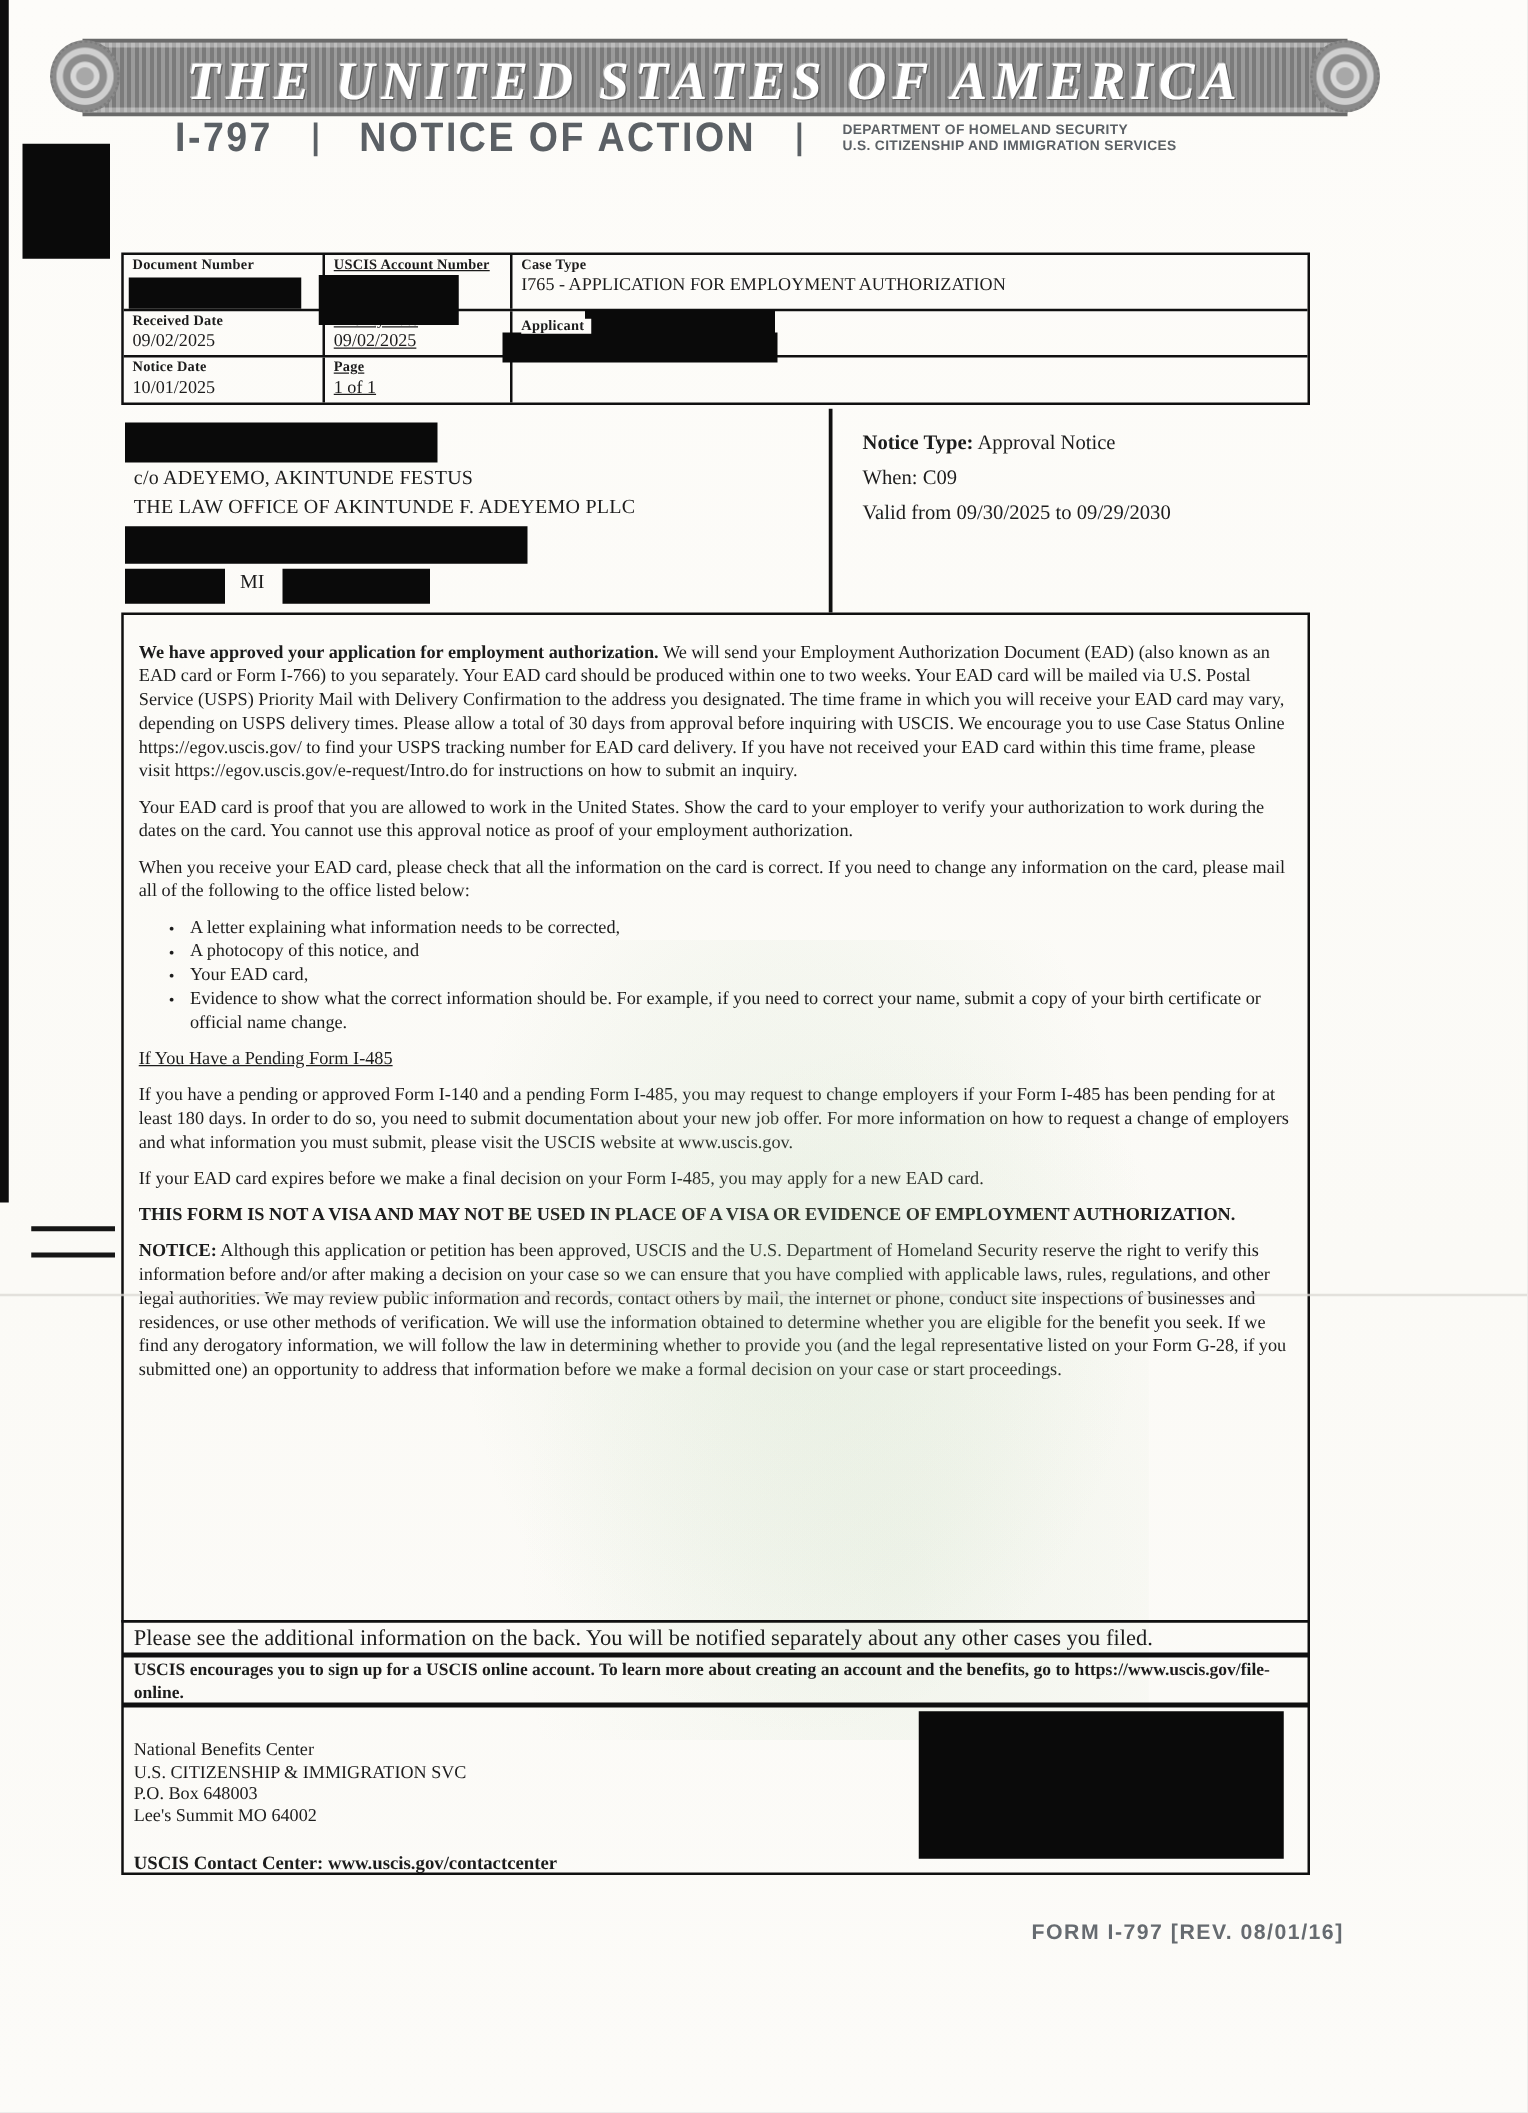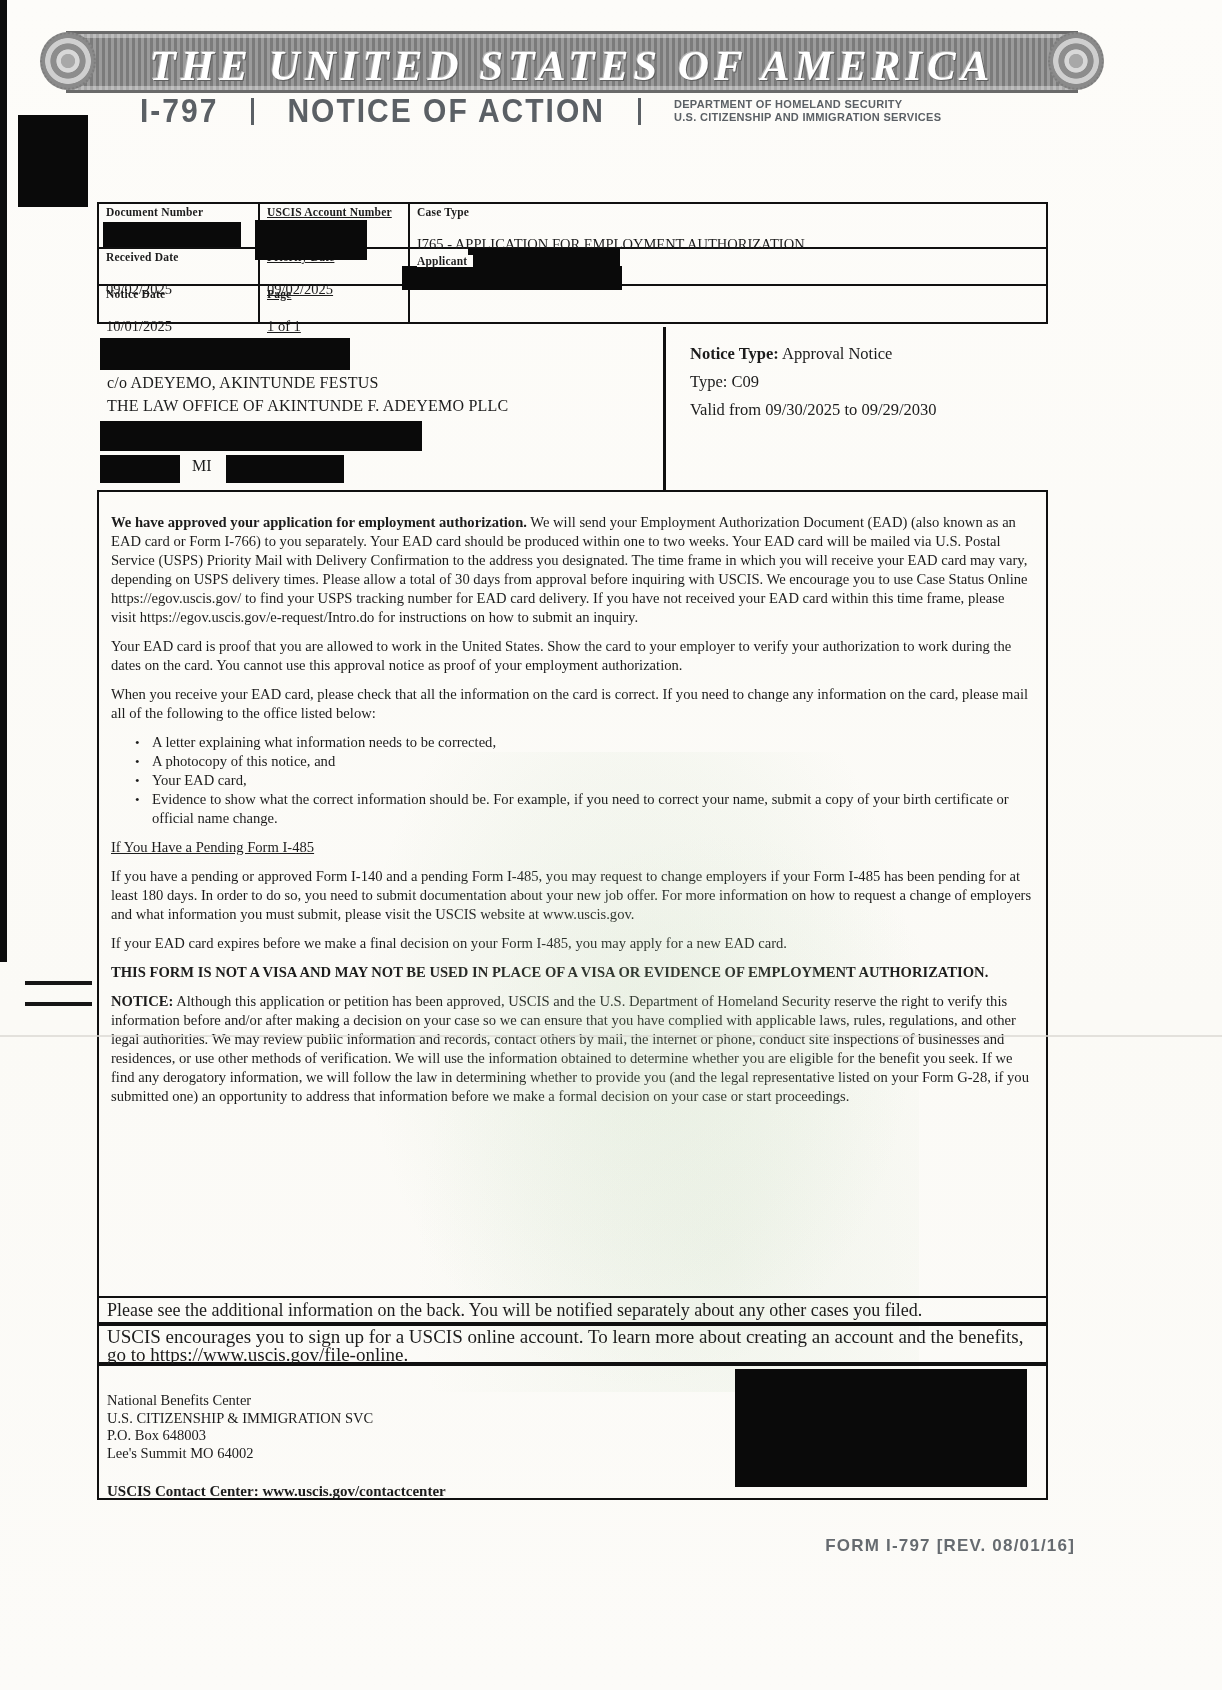--- a/index.html
+++ b/index.html
@@ -44,21 +44,21 @@
 
   
   .ctable { position:absolute; left:97px; top:202px; width:951px; border:2.5px solid #101010; box-sizing:border-box; }
   .crow { display:flex; box-sizing:border-box; }
   .crow + .crow { border-top:2.5px solid #101010; }
   .r1 { height:43px; } .r2 { height:37px; } .r3 { height:38px; }
   .ccell { position:relative; padding:2px 7px; box-sizing:border-box; }
   .ccell + .ccell { border-left:2.5px solid #101010; }
   .cc1 { width:159px; } .cc2 { width:150px;text-decoration:underline; } .cc3 { flex:1; }
   .clabel { font-size:11.5px; font-weight:bold; letter-spacing:.2px; }
-  .cvalue { font-size:14.5px; margin-top:18px; }
+  .cvalue { font-size:14.5px; margin-top:2px; }
   .applicant-label { display:inline-block; background:#fdfcf9; position:relative; z-index:3; padding-right:6px; }
 
   
   .addr-divider { position:absolute; left:663px; top:327px; width:2.5px; height:163px; background:#101010; }
   .addr-line { position:absolute; left:107px; font-size:16px; letter-spacing:.2px; white-space:nowrap; }
   .state-abbr { position:absolute; left:192px; top:457px; font-size:16px; }
   .notice-panel { position:absolute; left:690px; top:340px; font-size:16.5px; line-height:28px; }
   .np-bold { font-weight:bold; }
 
   
@@ -78,21 +78,21 @@
     background:radial-gradient(ellipse at 50% 40%, rgba(165,200,155,.16) 0%, rgba(165,200,155,.07) 45%, rgba(165,200,155,0) 70%),
                radial-gradient(ellipse at 65% 80%, rgba(165,200,155,.12) 0%, rgba(165,200,155,0) 60%);
   }
 
   
   .info-box {
     position:absolute; left:97px; width:951px; border:2.5px solid #101010; box-sizing:border-box;
     padding:2px 8px;
   }
   .box-additional { top:1296px; height:28px; font-size:18px; }
-  .box-account { top:1324px; height:40px; font-size:19px; font-weight:normal; line-height:18px; }
+  .box-account { top:1324px; height:40px; font-size:14px; font-weight:bold; line-height:18px; }
   .box-office { top:1364px; height:136px; padding:26px 8px 0 8px; }
   .office-line { font-size:14.5px; line-height:17.5px; }
   .contact-line { font-size:15px; font-weight:bold; margin-top:21px; }
 
   .margin-tick { position:absolute; left:25px; width:67px; height:4px; background:#161616; }
   .tick1 { top:981px; } .tick2 { top:1002px; }
   .scan-line { position:absolute; left:0; top:1035px; width:1222px; height:2px; background:#dbd8d3; opacity:.75; }
 
   .form-rev {
     position:absolute; right:147px; top:1536px;
@@ -175,21 +175,21 @@
   <div class="addr-line" style="top:374px;">c/o ADEYEMO, AKINTUNDE FESTUS</div>
   <div class="addr-line" style="top:397px;">THE LAW OFFICE OF AKINTUNDE F. ADEYEMO PLLC</div>
   <div class="redaction" style="left:100px; top:421px; width:322px; height:30px;"></div>
   <div class="redaction" style="left:100px; top:455px; width:80px; height:28px;"></div>
   <div class="state-abbr">MI</div>
   <div class="redaction" style="left:226px; top:455px; width:118px; height:28px;"></div>
 
   <div class="addr-divider"></div>
   <div class="notice-panel">
     <div><span class="np-bold">Notice Type:</span> <span>Approval Notice</span></div>
-    <div><span>Type:</span> <span>C09</span></div>
+    <div><span>When:</span> <span>C09</span></div>
     <div>Valid from 09/30/2025 to 09/29/2030</div>
   </div>
 
   <div class="body-box">
     <div class="watermark"></div>
     <p><span class="b">We have approved your application for employment authorization.</span><span> We will send your Employment Authorization Document (EAD) (also known as an EAD card or Form I-766) to you separately. Your EAD card should be produced within one to two weeks. Your EAD card will be mailed via U.S. Postal Service (USPS) Priority Mail with Delivery Confirmation to the address you designated. The time frame in which you will receive your EAD card may vary, depending on USPS delivery times. Please allow a total of 30 days from approval before inquiring with USCIS. We encourage you to use Case Status Online https://egov.uscis.gov/ to find your USPS tracking number for EAD card delivery. If you have not received your EAD card within this time frame, please visit https://egov.uscis.gov/e-request/Intro.do for instructions on how to submit an inquiry.</span></p>
     <p>Your EAD card is proof that you are allowed to work in the United States. Show the card to your employer to verify your authorization to work during the dates on the card. You cannot use this approval notice as proof of your employment authorization.</p>
     <p>When you receive your EAD card, please check that all the information on the card is correct. If you need to change any information on the card, please mail all of the following to the office listed below:</p>
     <div class="bullet-list">
       <div class="bullet-item">A letter explaining what information needs to be corrected,</div>

